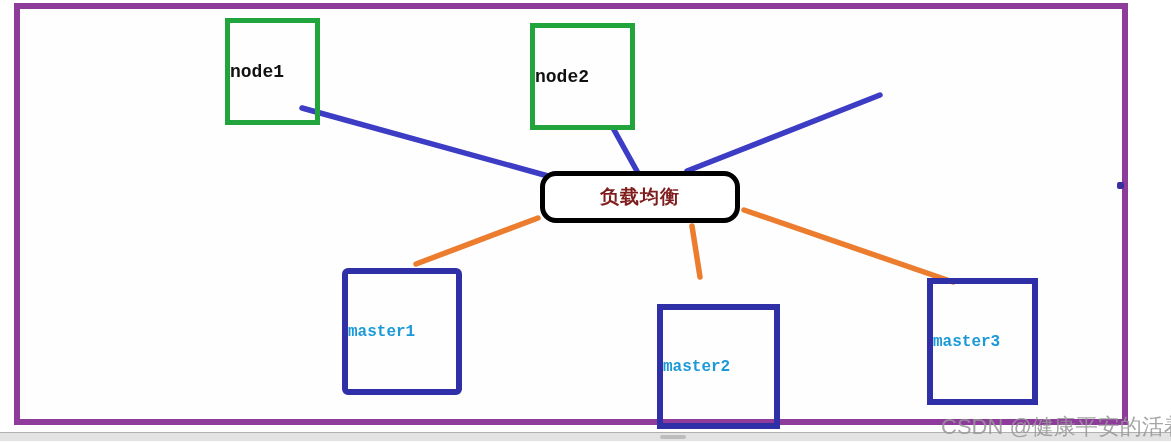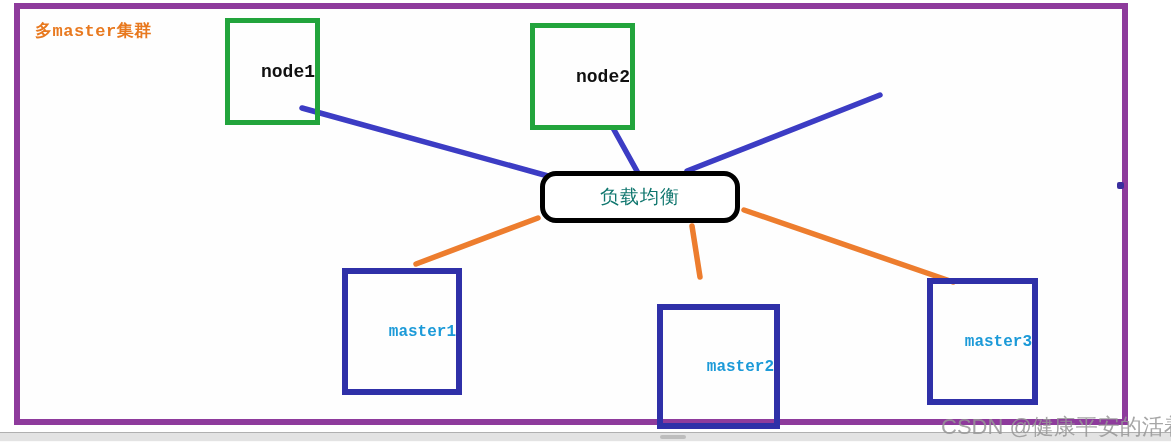--- a/index.html
+++ b/index.html
@@ -35,21 +35,21 @@
     position: absolute;
     left: 0; top: 0;
     width: 1171px; height: 442px;
     z-index: 1;
   }
   .box {
     position: absolute;
     box-sizing: border-box;
     display: flex;
     align-items: center;
-    justify-content: flex-end;
+    justify-content: flex-start;
     background: transparent;
     z-index: 2;
   }
   .node-box {
     border: 5px solid #22a43c;
   }
   .node-box .label {
     font-family: "Liberation Mono", monospace;
     font-weight: bold;
     font-size: 18px;
@@ -71,23 +71,23 @@
     box-sizing: border-box;
     border: 5px solid #000000;
     border-radius: 16px;
     background: #ffffff;
     display: flex;
     align-items: center;
     justify-content: center;
     z-index: 3;
   }
   .lb-box .label {
-    font-weight: normal;
+    font-weight: bold;
     font-size: 19px;
-    color: #0f766e;
+    color: #7f1d1d;
     letter-spacing: 1px;
   }
   .anchor-dot {
     position: absolute;
     left: 1117px; top: 182px;
     width: 7px; height: 7px;
     background: #3a2f9e;
     border-radius: 2px;
     z-index: 3;
   }
@@ -116,45 +116,44 @@
     border-radius: 2px;
   }
 </style>
 </head>
 <body>
 
 <div class="screen">
 
   <div class="frame"></div>
 
-  <div class="diagram-title">多master集群</div>
 
   <svg class="connections" viewBox="0 0 1171 442" xmlns="http://www.w3.org/2000/svg">
     <line x1="302" y1="108" x2="548" y2="176" stroke="#3c3cc4" stroke-width="5.5" stroke-linecap="round"></line>
     <line x1="613" y1="128" x2="638" y2="173" stroke="#3c3cc4" stroke-width="5.5" stroke-linecap="round"></line>
     <line x1="880" y1="95" x2="687" y2="171" stroke="#3c3cc4" stroke-width="5.5" stroke-linecap="round"></line>
     <line x1="538" y1="218" x2="416" y2="264" stroke="#ed7d2e" stroke-width="5.5" stroke-linecap="round"></line>
     <line x1="692" y1="226" x2="700" y2="277" stroke="#ed7d2e" stroke-width="5.5" stroke-linecap="round"></line>
     <line x1="744" y1="210" x2="953" y2="282" stroke="#ed7d2e" stroke-width="5.5" stroke-linecap="round"></line>
   </svg>
 
   <div class="box node-box" style="left:225px; top:18px; width:95px; height:107px;">
     <span class="label">node1</span>
   </div>
 
-  <div class="box node-box" style="left:530px; top:23px; width:105px; height:107px;padding-left:48px;">
+  <div class="box node-box" style="left:530px; top:23px; width:105px; height:107px;">
     <span class="label">node2</span>
   </div>
 
 
   <div class="lb-box">
     <span class="label">负载均衡</span>
   </div>
 
-  <div class="box master-box" style="left:342px; top:268px; width:120px; height:127px;">
+  <div class="box master-box" style="left:342px; top:268px; width:120px; height:127px;border-radius:6px;">
     <span class="label">master1</span>
   </div>
 
   <div class="box master-box" style="left:657px; top:272px; width:123px; height:125px;margin-top:32px;">
     <span class="label">master2</span>
   </div>
 
   <div class="box master-box" style="left:927px; top:278px; width:111px; height:127px;">
     <span class="label">master3</span>
   </div>

